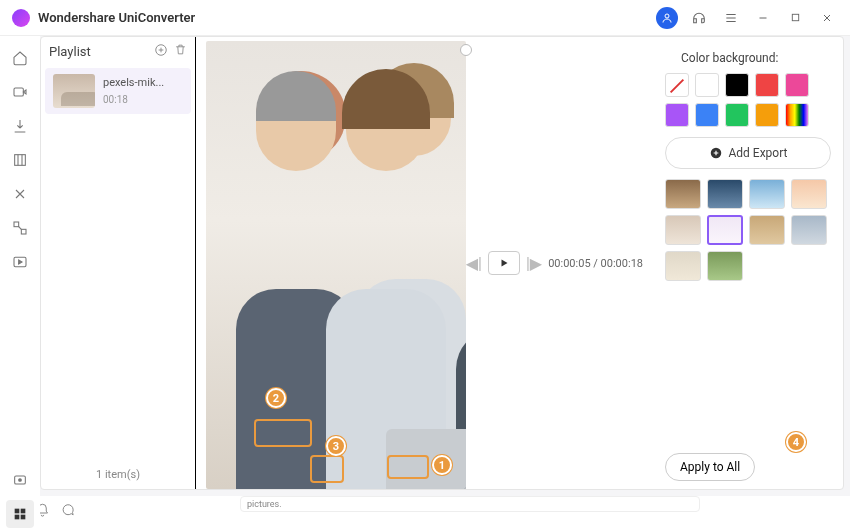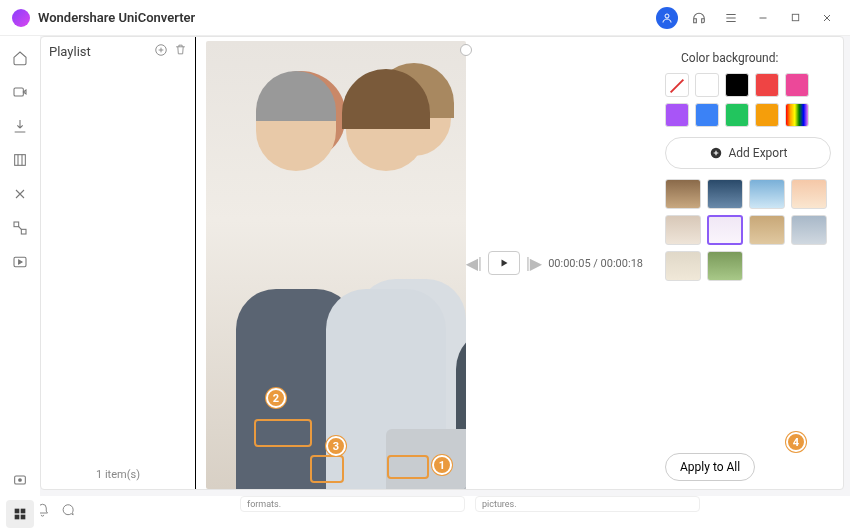--- a/index.html
+++ b/index.html
@@ -186,20 +186,27 @@
             <span class="pl-actions">
               <span><svg width="14" height="14" viewBox="0 0 24 24" fill="none" stroke="currentColor" stroke-width="1.6">
                     <circle cx="12" cy="12" r="9"></circle>
                     <path d="M12 8v8M8 12h8"></path>
                   </svg></span>
               <span><svg width="13" height="13" viewBox="0 0 24 24" fill="none" stroke="currentColor" stroke-width="1.6">
                     <path d="M4 7h16M9 7V4h6v3M7 7l1 13h8l1-13"></path>
                   </svg></span>
             </span>
           </div>
+          <div class="pl-item">
+            <div class="thumb"></div>
+            <div class="pl-meta">
+              <div class="pl-name">pexels-mik...</div>
+              <div class="pl-time">00:18</div>
+            </div>
+          </div>
           <div class="pl-spacer"></div>
           <div class="pl-count">1 item(s)</div>
         </div>
 
         <div class="viewer">
           <div class="video">
             <div class="clock"></div>
             <div class="per p1"></div>
               <div class="p1h"></div>
               <div class="hair1"></div>
@@ -287,15 +294,14 @@
       </svg></span>
   <span><svg width="15" height="15" viewBox="0 0 24 24" fill="none" stroke="#888" stroke-width="1.6">
         <path d="M6 8a6 6 0 1112 0v5l2 3H4l2-3zM10 19a2 2 0 004 0"></path>
       </svg></span>
   <span><svg width="15" height="15" viewBox="0 0 24 24" fill="none" stroke="#888" stroke-width="1.6">
         <path d="M21 11a8 8 0 10-3 6l3 2-1-4a8 8 0 001-4z"></path>
       </svg></span>
 </div>
 
 <div class="bottom-cards">
-  <div class="card-frag">formats.</div>
   <div class="card-frag">pictures.</div>
 </div>
 
 </body></html>

